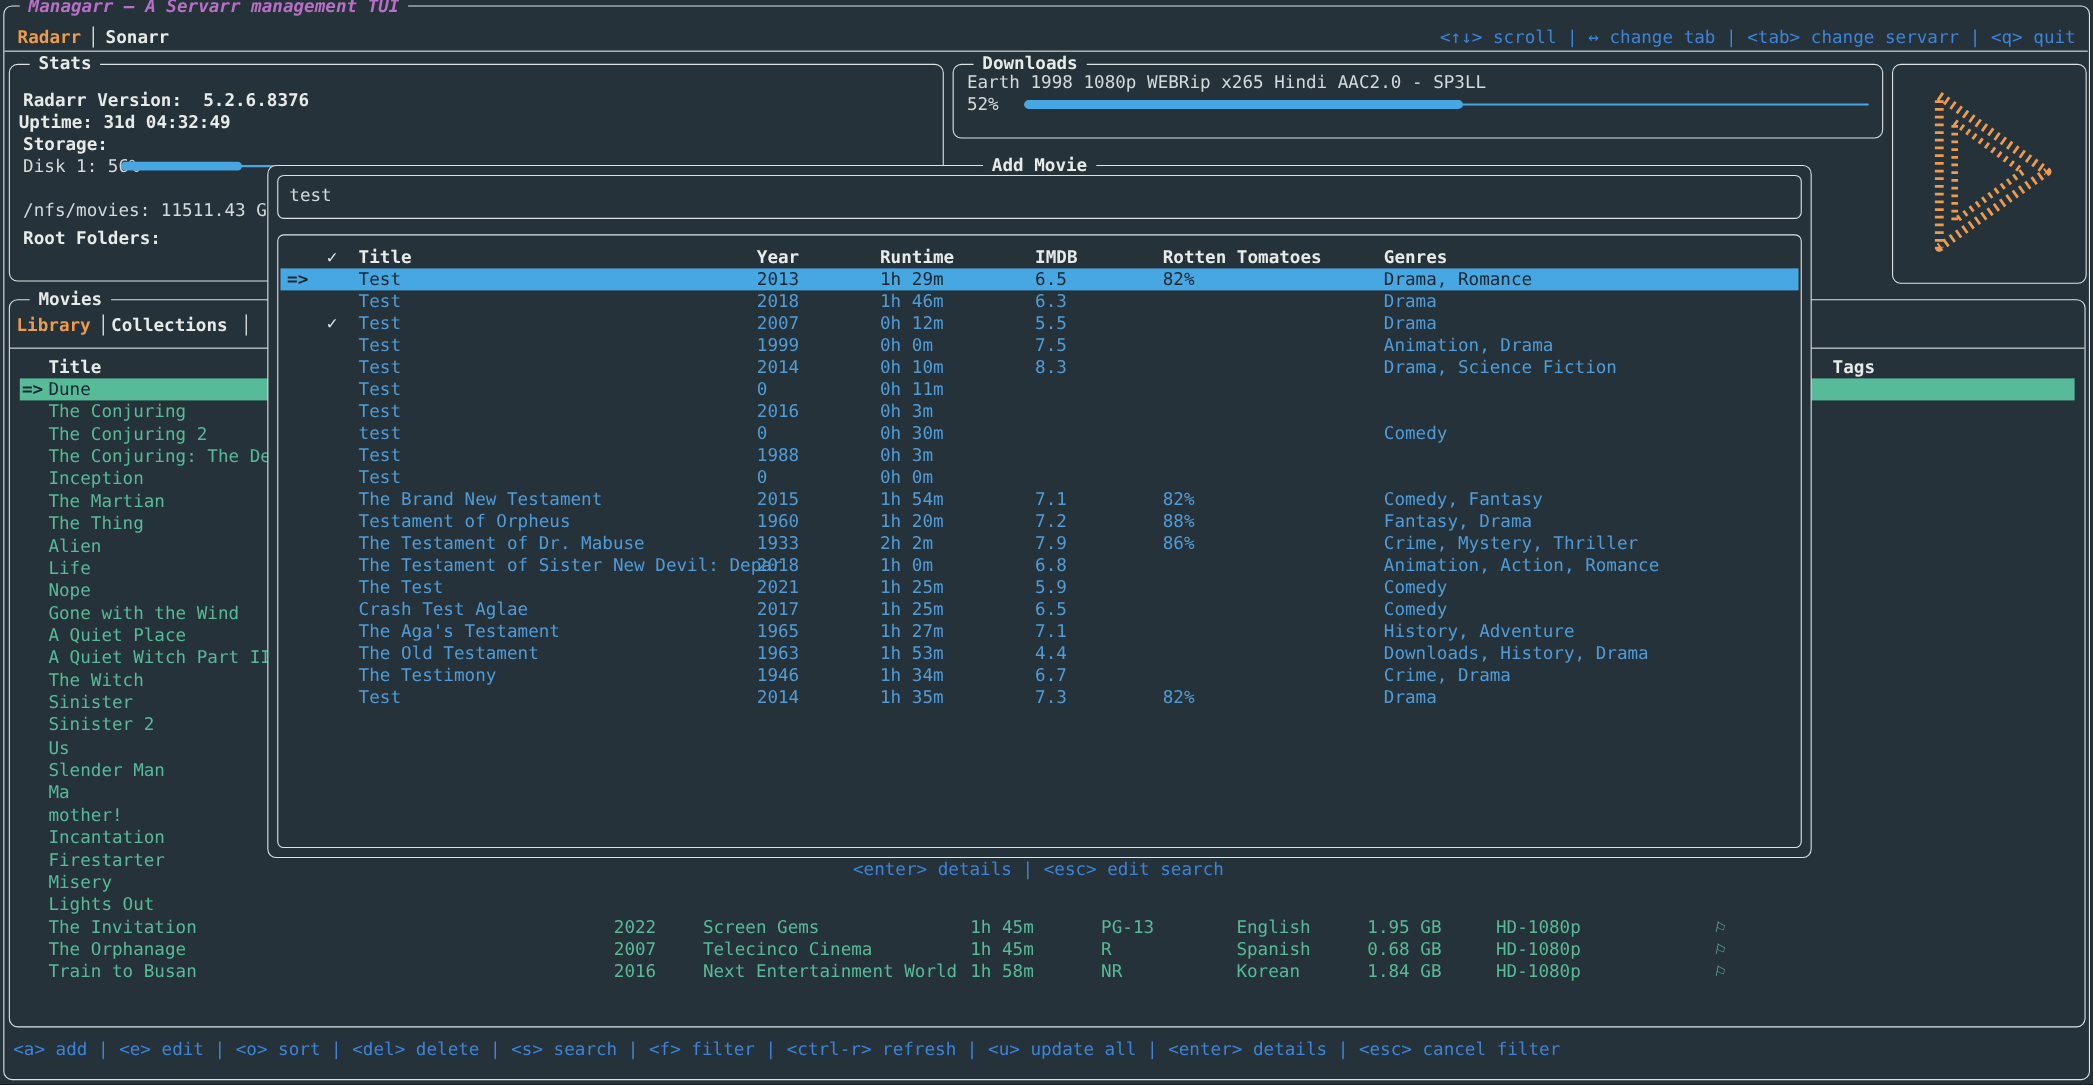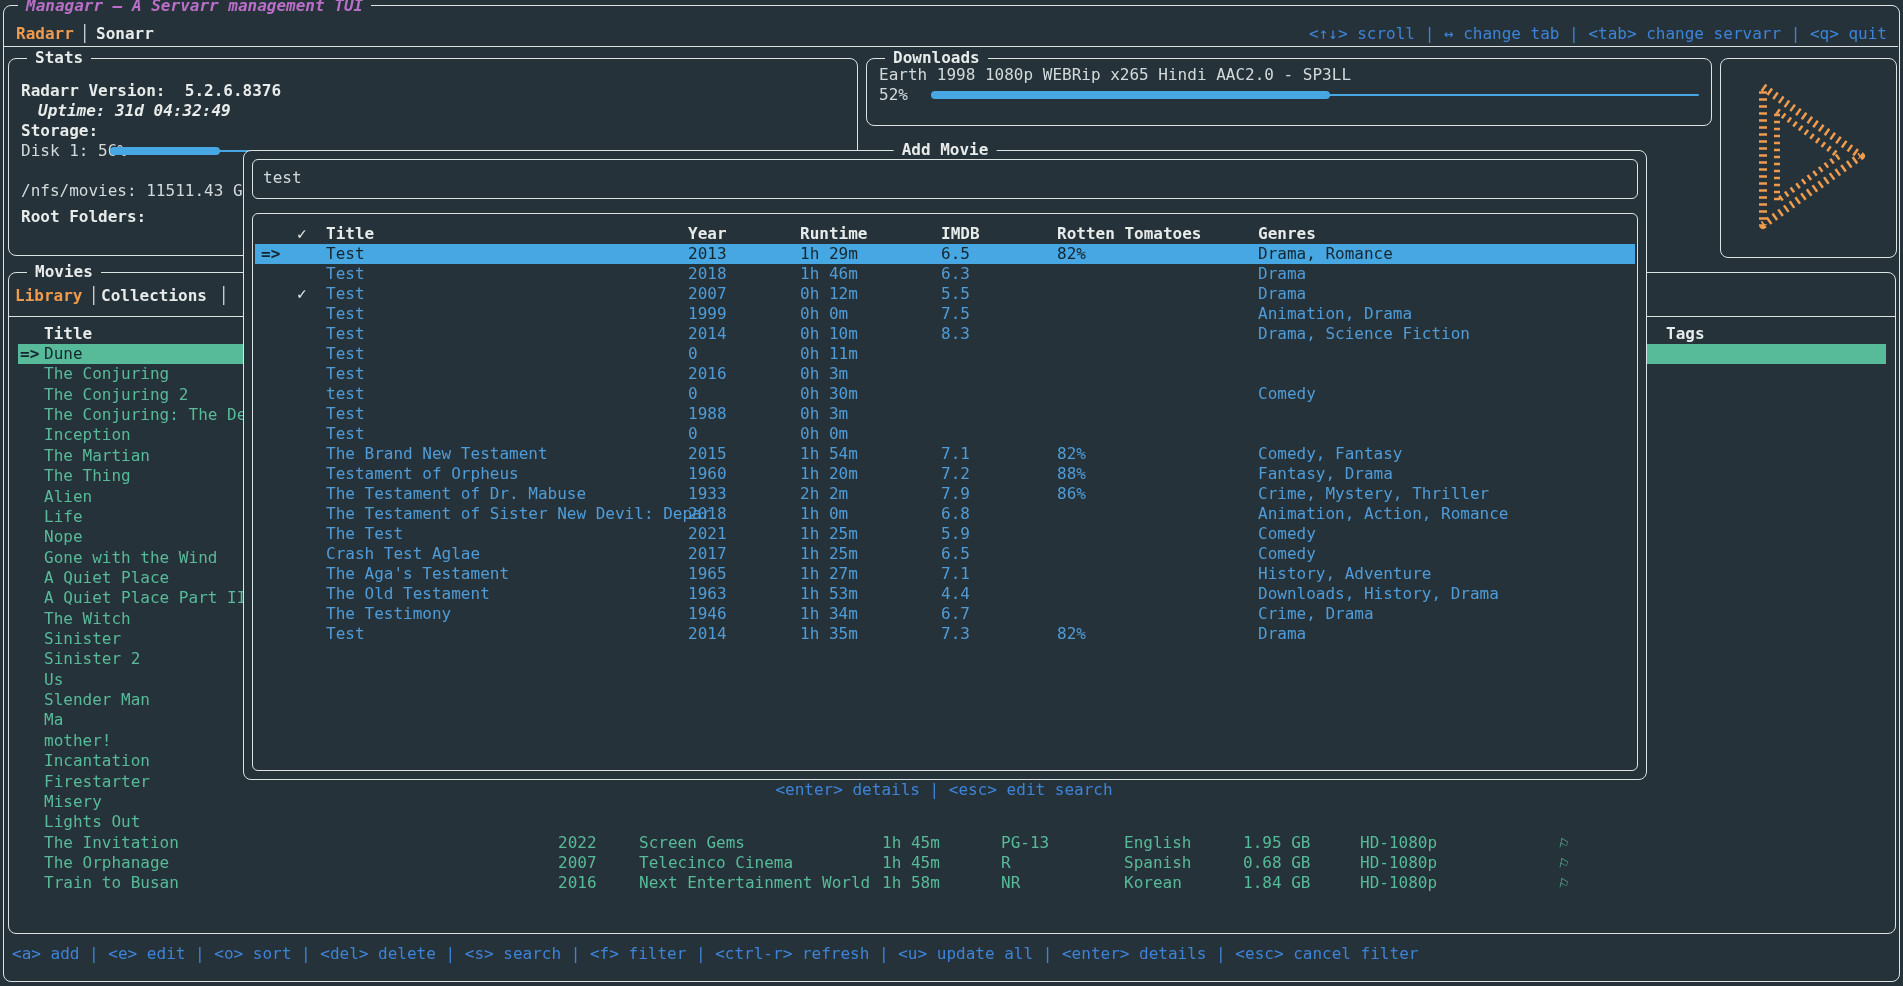--- a/index.html
+++ b/index.html
@@ -57,21 +57,21 @@
 
   <div class="line bold" style="left:16px;top:24px;color:var(--orange);">Radarr</div>
   <div class="line" style="left:80px;top:24px;color:var(--dim);">│</div>
   <div class="line bold" style="left:96px;top:24px;">Sonarr</div>
   <div class="line hinttxt" style="right:16px;top:24px;">&lt;↑↓&gt; scroll | ↔ change tab | &lt;tab&gt; change servarr | &lt;q&gt; quit</div>
   <div class="hline" style="left:4px;top:46px;width:1894px;"></div>
 
   <div class="box" style="left:8px;top:58px;width:848px;height:196px;">
     <div class="box-title">Stats</div>
     <div class="line bold" style="left:12px;top:22px;">Radarr Version:  5.2.6.8376</div>
-    <div class="line bold" style="left:29px;top:42px;font-style:italic;">Uptime: 31d 04:32:49</div>
+    <div class="line bold" style="left:8px;top:42px;">Uptime: 31d 04:32:49</div>
     <div class="line bold" style="left:12px;top:62px;">Storage:</div>
     <div class="line" style="left:12px;top:82px;color:var(--dim);">Disk 1: 56%</div>
     <div class="gauge" style="left:101px;top:82px;width:196px;">
       <div class="track"></div>
       <div class="fill" style="width:56%;"></div>
     </div>
     <div class="line bold" style="left:12px;top:102px;margin-top:46px;">Root Folders:</div>
     <div class="line" style="left:12px;top:122px;color:var(--dim);">/nfs/movies: 11511.43 GB</div>
   </div>
 
@@ -243,21 +243,21 @@
           <span class="c-studio"></span>
           <span class="c-runtime"></span>
           <span class="c-rating"></span>
           <span class="c-lang"></span>
           <span class="c-size"></span>
           <span class="c-quality"></span>
 
         </div>
         <div class="mrow">
           <span class="c-prefix"></span>
-          <span class="c-title">A Quiet Place Part II</span>
+          <span class="c-title">A Quiet Witch Part II</span>
           <span class="c-year"></span>
           <span class="c-studio"></span>
           <span class="c-runtime"></span>
           <span class="c-rating"></span>
           <span class="c-lang"></span>
           <span class="c-size"></span>
           <span class="c-quality"></span>
 
         </div>
         <div class="mrow">

